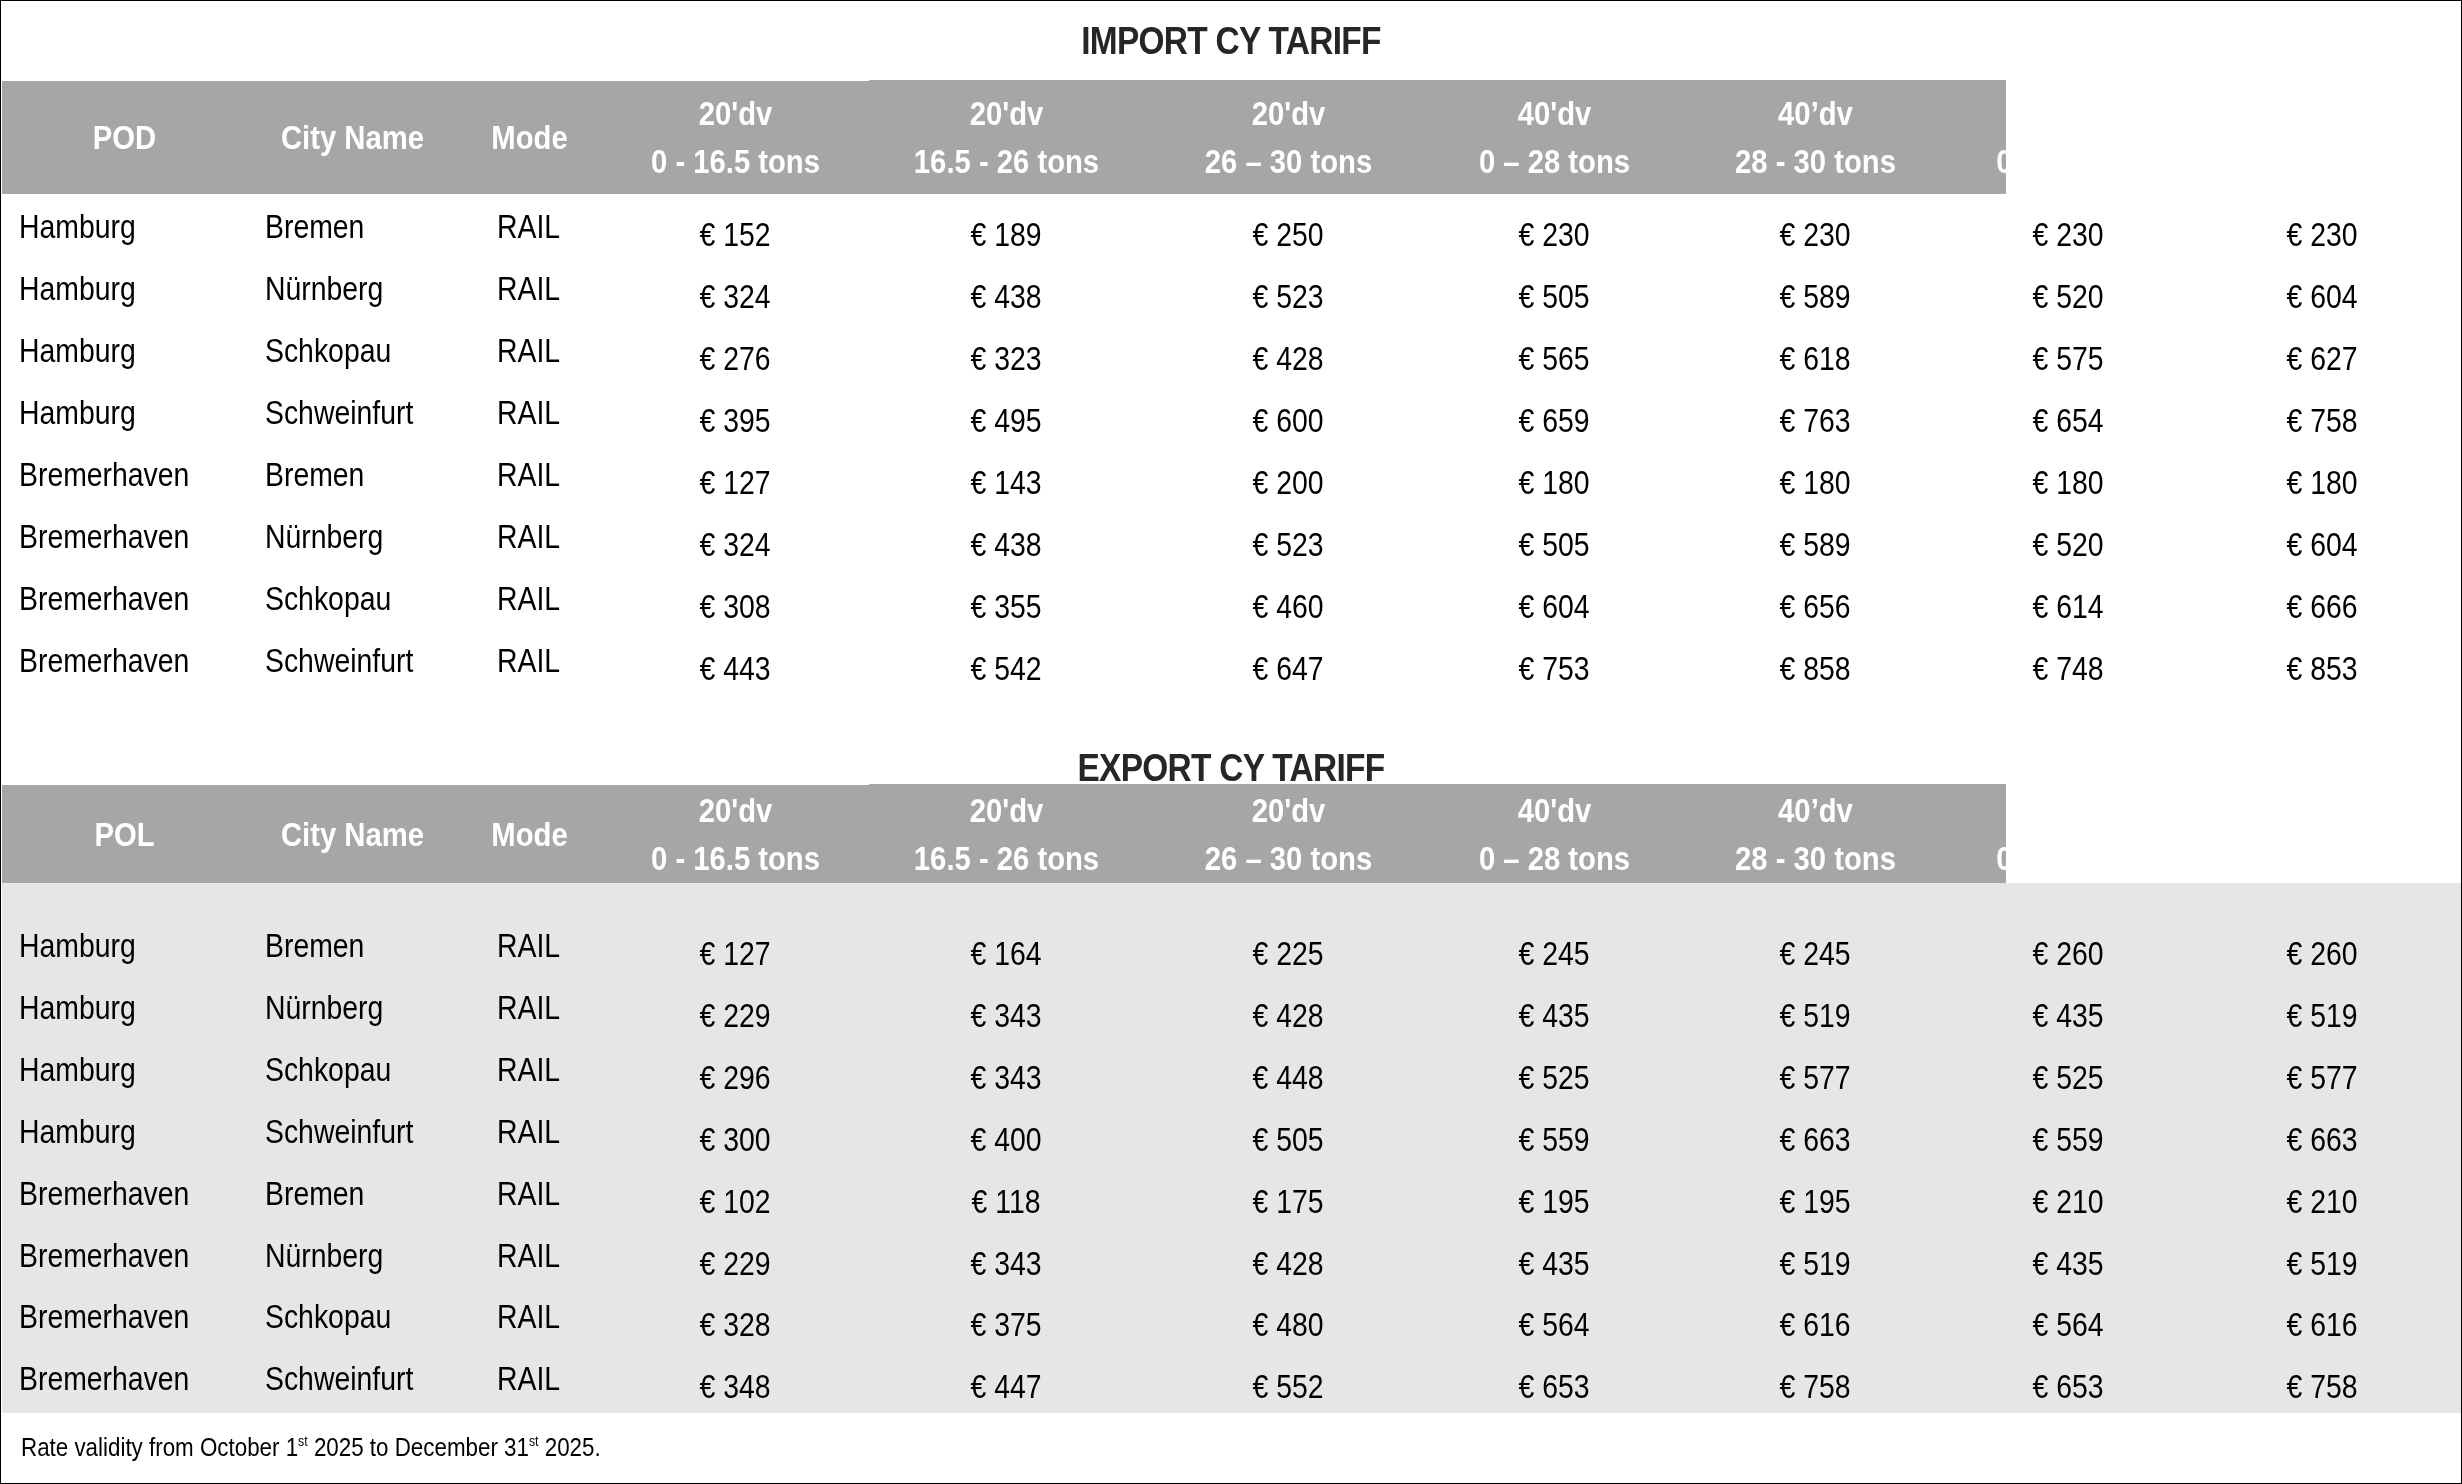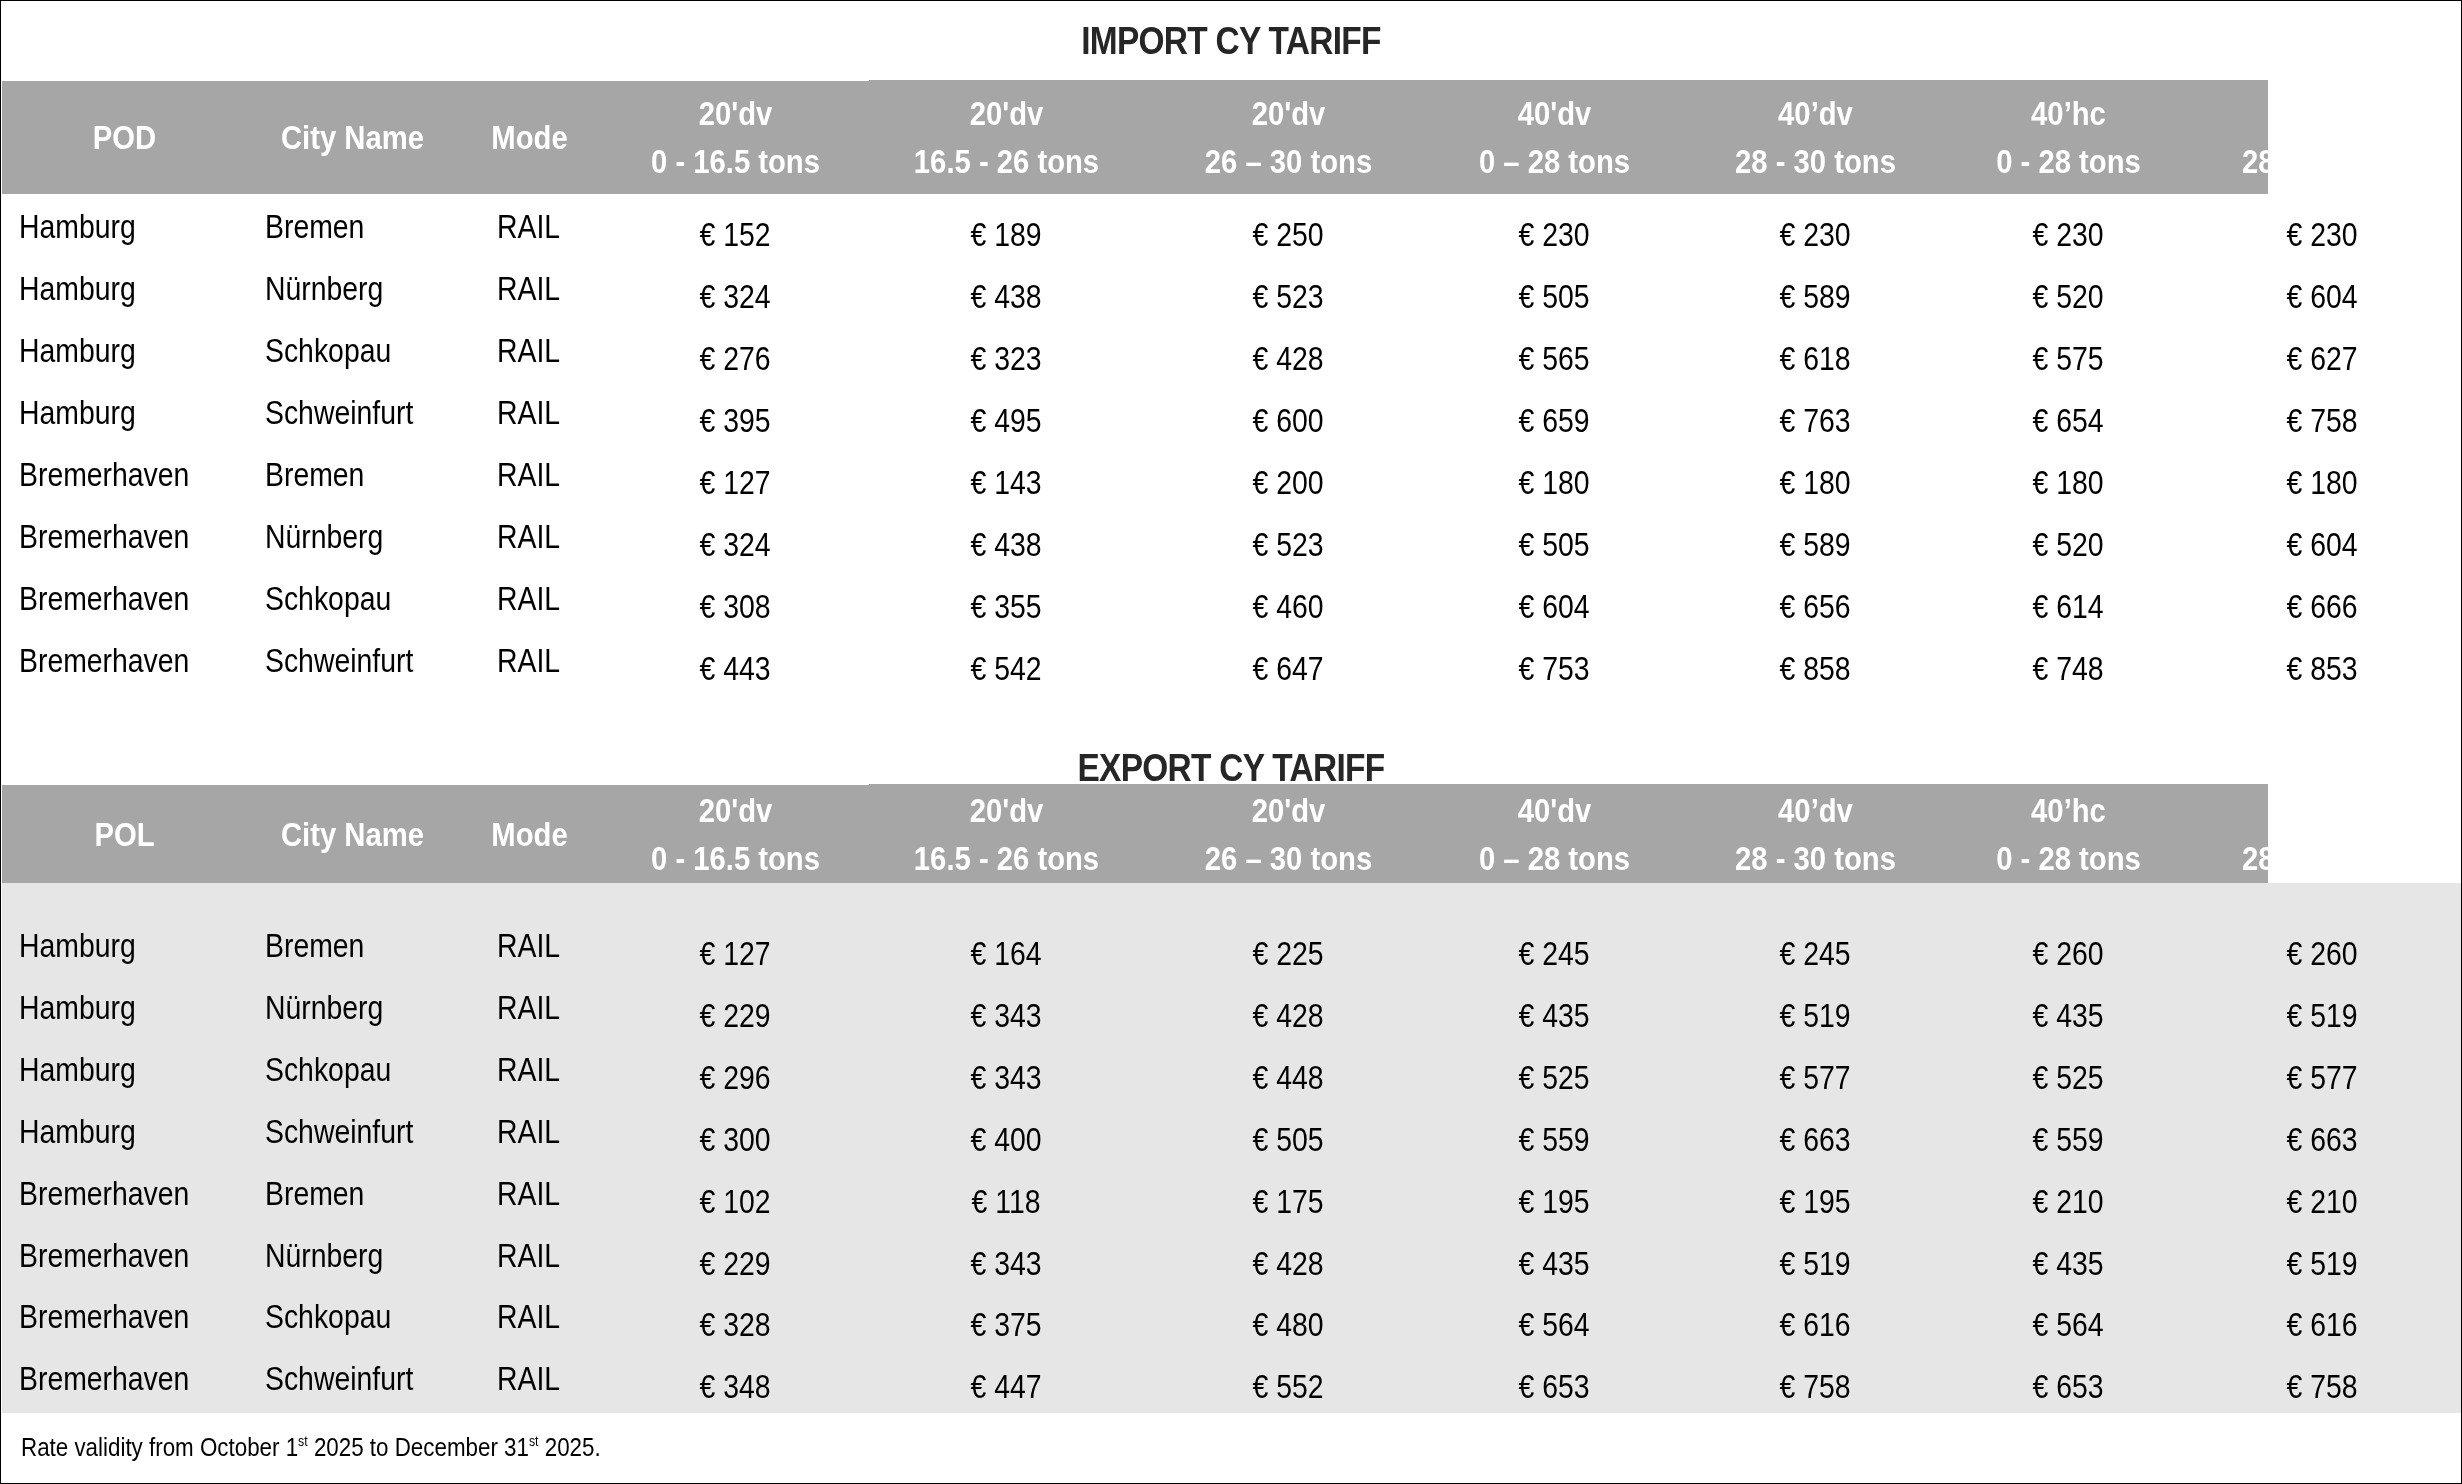--- a/index.html
+++ b/index.html
@@ -3,21 +3,21 @@
 <meta charset="utf-8">
 <style>
   html, body { margin: 0; padding: 0; background: #ffffff; }
   body { width: 2462px; height: 1484px; overflow: hidden; position: relative;
          font-family: "Liberation Sans", "DejaVu Sans", sans-serif; color: #000; }
   .frame { position: absolute; left: 0; top: 0; width: 2462px; height: 1484px;
            box-sizing: border-box; border: 1.6px solid #000; border-top-width: 1.1px; }
   .section-title { position: absolute; left: 0; width: 2462px; text-align: center;
                    font-weight: bold; font-size: 38px; color: #262626; letter-spacing: -0.8px;
                    line-height: 1; transform: scaleX(0.88); transform-origin: center; }
-  .hdr { position: absolute; left: 1.6px; width: 2266px; background: #a6a6a6; }
+  .hdr { position: absolute; left: 1.6px; width: 2004px; background: #a6a6a6; }
   .hdr-step { position: absolute; left: 1.6px; width: 867px; background: #ffffff; height: 1.1px; }
   .hcell { position: absolute; top: 0; height: 100%; display: flex; flex-direction: column;
            align-items: center; justify-content: center; color: #fff; font-weight: bold;
            font-size: 34px; line-height: 48px; text-align: center; white-space: nowrap;
            transform: scaleX(0.86); }
   .body-bg { position: absolute; left: 1.6px; width: 2459px; }
   .row { position: absolute; left: 0; width: 2283px; height: 62px; }
   .cell { position: absolute; font-size: 33px; line-height: 1; white-space: nowrap;
           transform: scaleX(0.86); transform-origin: left top; }
   .cell.val { transform-origin: center top; text-align: center; width: 218px; margin-left: -109px; }

